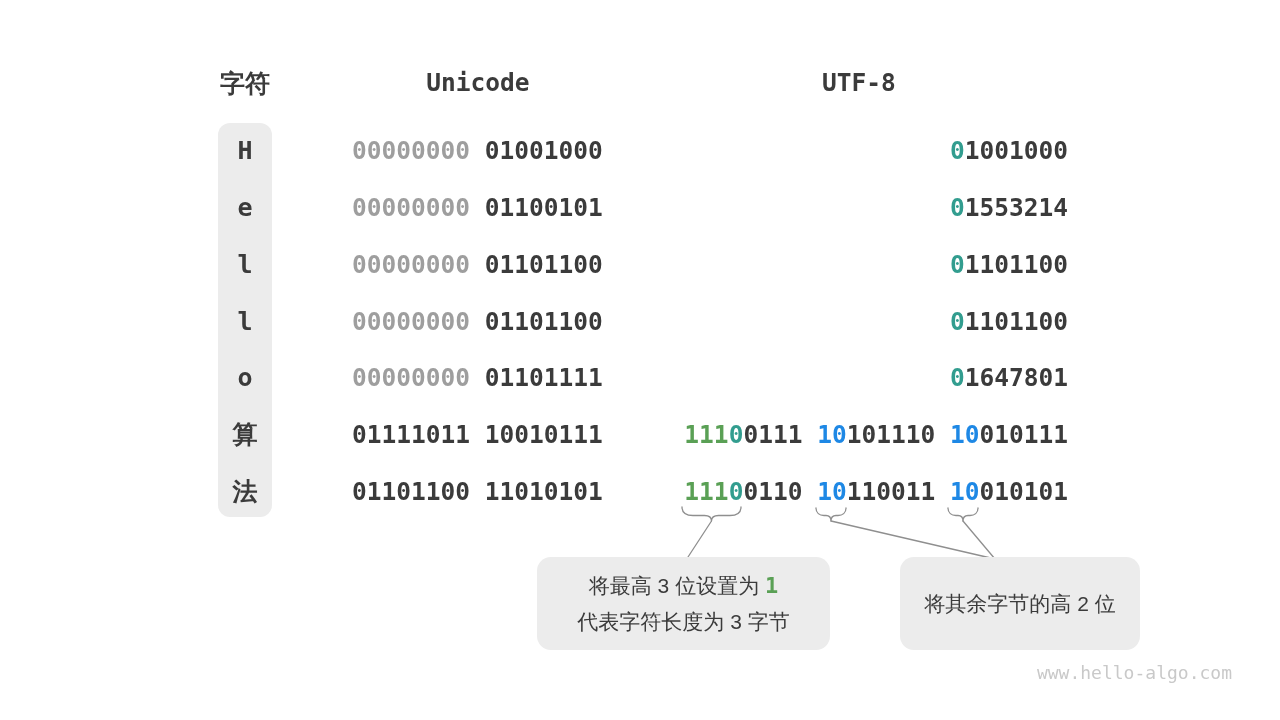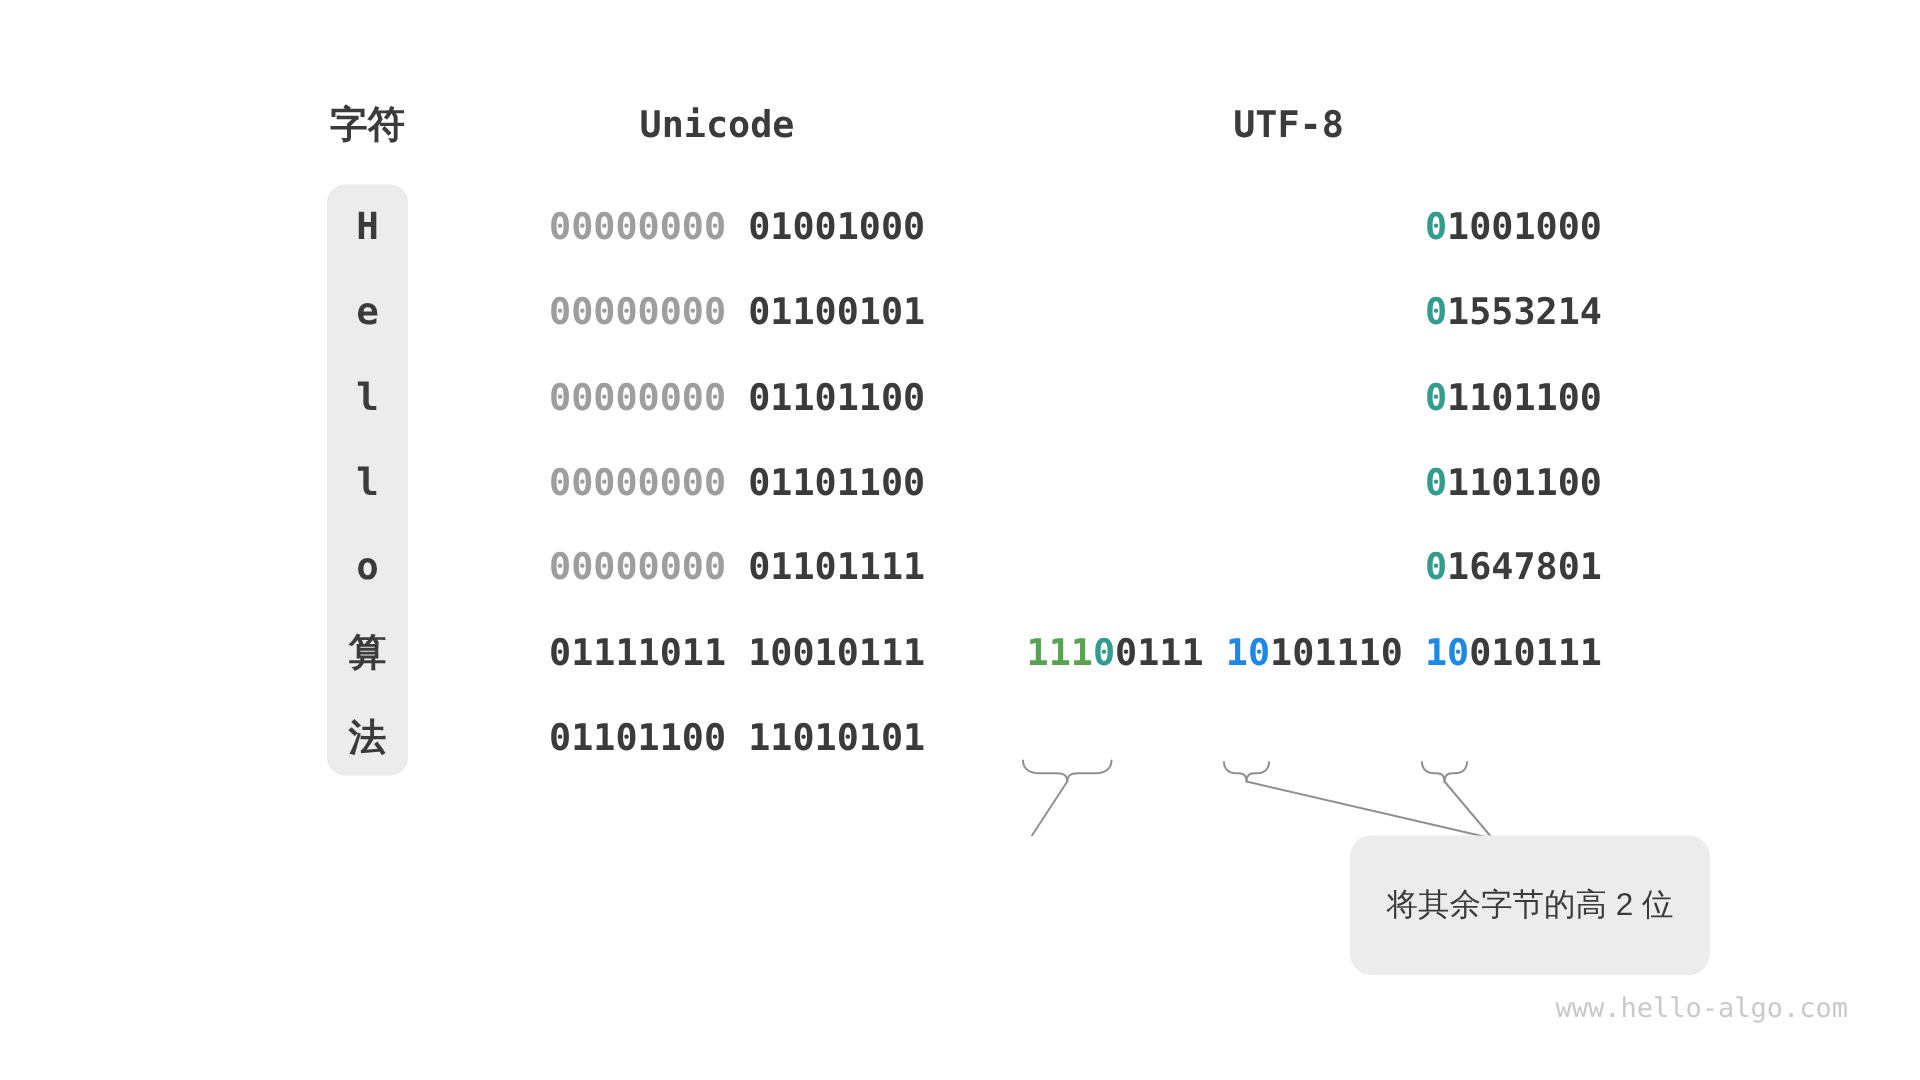--- a/index.html
+++ b/index.html
@@ -20,21 +20,21 @@
     position:absolute;left:218px;top:123px;width:54px;height:394px;
     background:var(--c-box);border-radius:12px;
   }
   .enc-row{position:absolute;left:0;width:1280px;height:30px;line-height:30px;}
   .cell-char{
     position:absolute;left:218px;top:0;width:54px;text-align:center;
     font-family:"DejaVu Sans Mono",monospace;font-weight:bold;font-size:25px;color:var(--c-dark);
   }
   .cell-unicode{
     position:absolute;left:352px;top:0;white-space:pre;
-    font-family:"DejaVu Sans Mono",monospace;font-weight:bold;font-size:24.5px;margin-left:14px;
+    font-family:"DejaVu Sans Mono",monospace;font-weight:bold;font-size:24.5px;
   }
   .cell-utf8{
     position:absolute;right:212px;top:0;white-space:pre;text-align:right;
     font-family:"DejaVu Sans Mono",monospace;font-weight:bold;font-size:24.5px;
   }
   .c-dark{color:var(--c-dark);}
   .c-faded{color:var(--c-faded);}
   .c-teal{color:var(--c-teal);}
   .c-green{color:var(--c-green);}
   .c-blue{color:var(--c-blue);}
@@ -94,32 +94,37 @@
         <span class="cell-utf8"><span class="c-teal">0</span><span class="c-dark">1647801</span></span>
       </div>
       <div class="enc-row" style="top: 420.25px;">
         <span class="cell-char">算</span>
         <span class="cell-unicode"><span class="c-dark">01111011</span> <span class="c-dark">10010111</span></span>
         <span class="cell-utf8"><span class="c-green">111</span><span class="c-teal">0</span><span class="c-dark">0111</span> <span class="c-blue">10</span><span class="c-dark">101110</span> <span class="c-blue">10</span><span class="c-dark">010111</span></span>
       </div>
       <div class="enc-row" style="top: 477.1px;">
         <span class="cell-char">法</span>
         <span class="cell-unicode"><span class="c-dark">01101100</span> <span class="c-dark">11010101</span></span>
+        <span class="cell-utf8"><span class="c-green">111</span><span class="c-teal">0</span><span class="c-dark">0110</span> <span class="c-blue">10</span><span class="c-dark">110011</span> <span class="c-blue">10</span><span class="c-dark">010101</span></span>
       </div>
     </div>
 
   <svg class="overlay" width="1280" height="720" viewBox="0 0 1280 720">
     <path d="M682 507 C682 513,687 515.5,693 515.5 L704.5 515.5 C709.5 515.5,711.5 517,711.5 521 C711.5 517,713.5 515.5,718.5 515.5 L730 515.5 C736 515.5,741 513,741 507"></path>
     <path d="M816 508 C816 513,819.5 515.5,824 515.5 L826 515.5 C829 515.5,831 517,831 521 C831 517,833 515.5,836 515.5 L838 515.5 C842.5 515.5,846 513,846 508"></path>
     <path d="M948 508 C948 513,951.5 515.5,956 515.5 L958 515.5 C961 515.5,963 517,963 521 C963 517,965 515.5,968 515.5 L970 515.5 C974.5 515.5,978 513,978 508"></path>
     <path d="M711.5 521 L688 557"></path>
     <path d="M831 521 L995 559"></path>
     <path d="M963 521 L995 559"></path>
   </svg>
 
+  <div class="note note-left">
+    <div class="note-line"><span>将最高 3 位设置为 </span><span class="hl hl-green">1</span></div>
+    <div class="note-line">代表字符长度为 3 字节</div>
+  </div>
 
   <div class="note note-right">
     <div class="note-line">将其余字节的高 2 位</div>
   </div>
 
   <div class="watermark">www.hello-algo.com</div>
 
 </div>
 
 </body></html>

